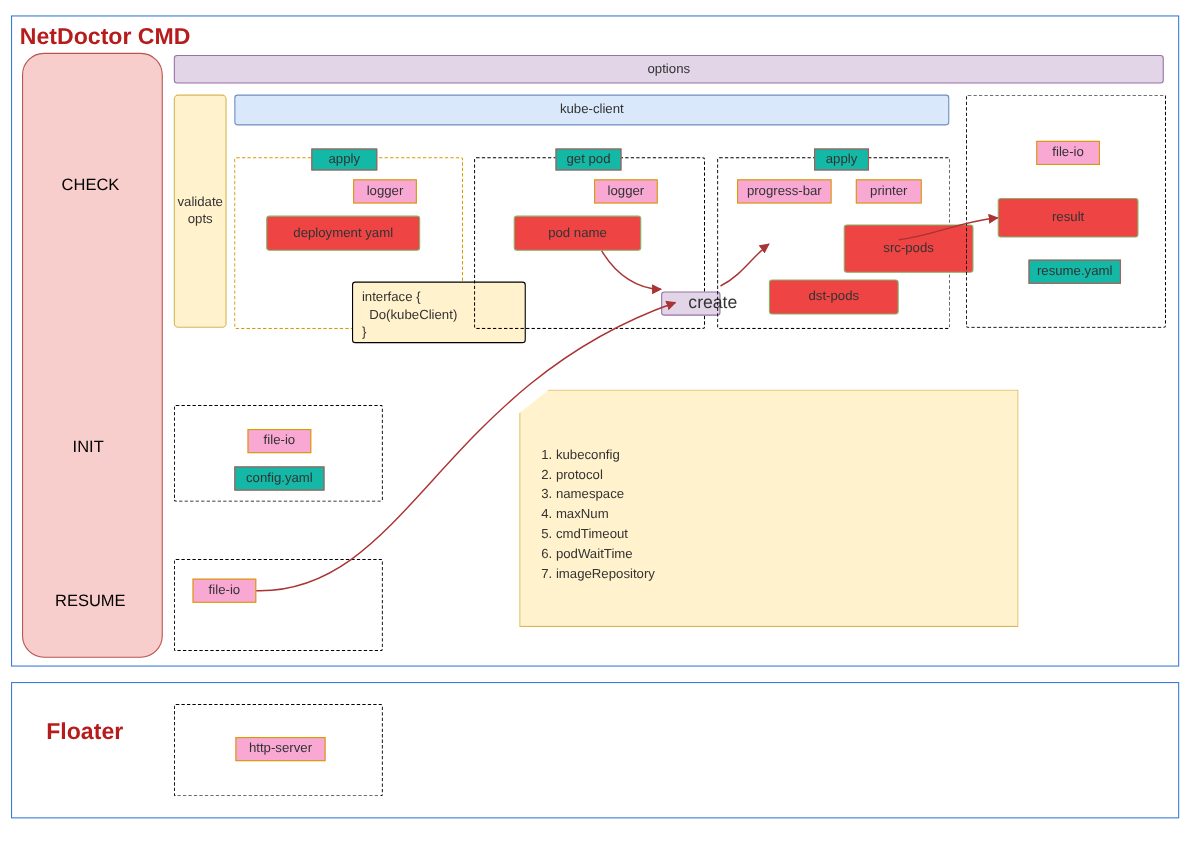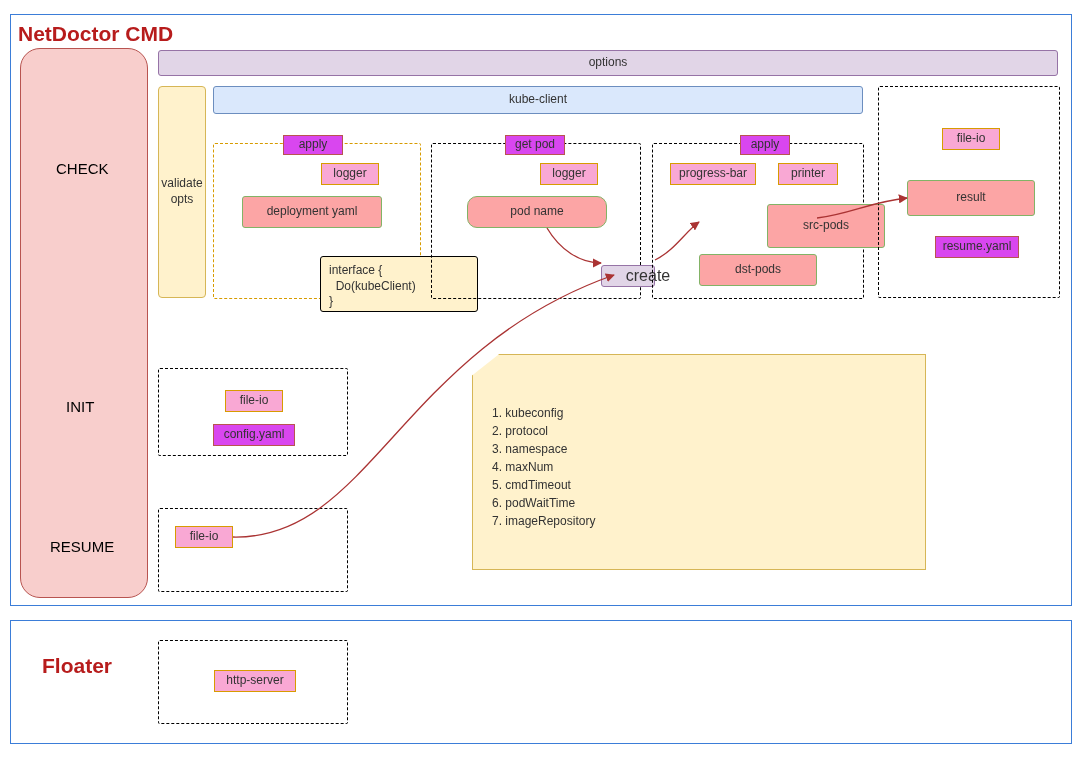--- a/index.html
+++ b/index.html
@@ -33,22 +33,22 @@
   .sidebar-label {
     position: absolute;
     color: #000000;
     font-size: 15px;
     font-weight: 400;
   }
   .purple { background: #e1d5e7; border: 1px solid #9673a6; }
   .blue   { background: #dae8fc; border: 1px solid #6c8ebf; }
   .yellow { background: #f9a8d4; border: 1px solid #d79b00; border-radius:0; }
   .yellow-fill { background: #fff2cc; border: 1px solid #d6b656; border-radius:4px; }
-  .green  { background: #fca5a5; border: 1px solid #82b366; }
-  .pink   { background: #d946ef; border: 1px solid #b85450; border-radius:0;}
+  .green  { background: #ef4444; border: 1px solid #82b366; }
+  .pink   { background: #14b8a6; border: 1px solid #b85450; border-radius:0;}
   .dashed-container {
     position: absolute;
     box-sizing: border-box;
     border: 1px dashed #000;
     border-radius: 2px;
   }
   .dashed-orange {
     position: absolute;
     box-sizing: border-box;
     border: 1px dashed #d79b00;
@@ -103,21 +103,21 @@
 <div class="box yellow" style="left:321px; top:163px; width:58px; height:22px;">logger</div>
 <div class="box green" style="left:242px; top:196px; width:140px; height:32px;">deployment yaml</div>
 
 <div class="box interface-box" style="left:320px; top:256px; width:158px; height:56px; padding:6px 8px;">interface {
   Do(kubeClient)
 }</div>
 
 <div class="dashed-container" style="left:431px; top:143px; width:210px; height:156px;"></div>
 <div class="box pink" style="left:505px; top:135px; width:60px; height:20px;">get pod</div>
 <div class="box yellow" style="left:540px; top:163px; width:58px; height:22px;">logger</div>
-<div class="box green" style="left:467px; top:196px; width:140px; height:32px;border-radius:10px;">pod name</div>
+<div class="box green" style="left:467px; top:196px; width:116px; height:32px;">pod name</div>
 
 <div class="box purple" style="left:601px; top:265px; width:54px; height:22px; font-size:16px;padding-left:44px;">create</div>
 
 <div class="dashed-container" style="left:652px; top:143px; width:212px; height:156px;"></div>
 <div class="box pink" style="left:740px; top:135px; width:50px; height:20px;">apply</div>
 <div class="box yellow" style="left:670px; top:163px; width:86px; height:22px;">progress-bar</div>
 <div class="box yellow" style="left:778px; top:163px; width:60px; height:22px;">printer</div>
 <div class="box green" style="left:740px; top:204px; width:118px; height:44px;margin-left:27px;">src-pods</div>
 <div class="box green" style="left:699px; top:254px; width:118px; height:32px;">dst-pods</div>
 

